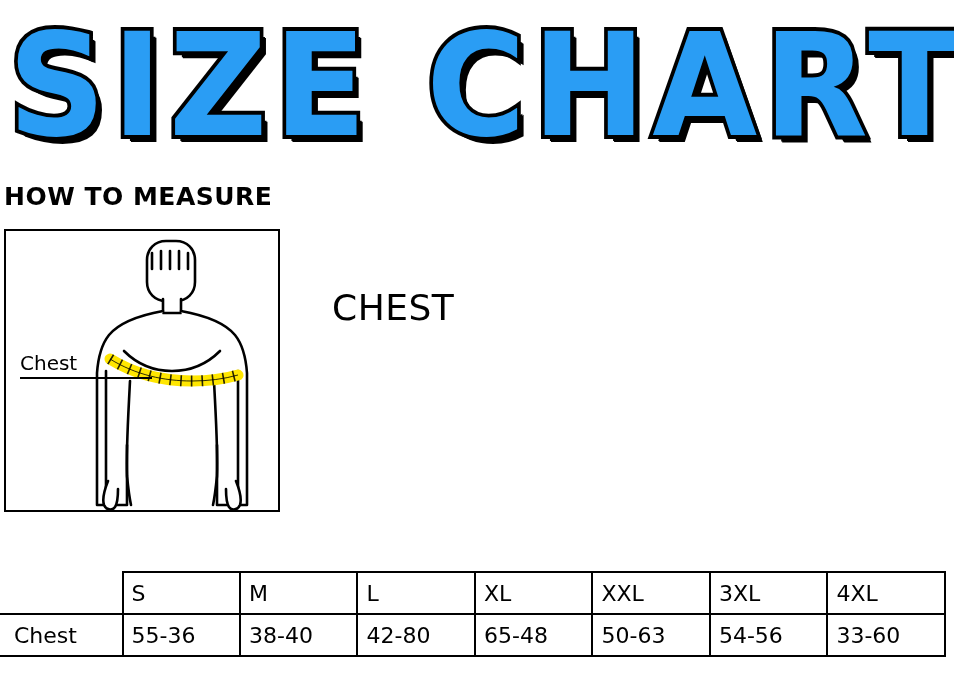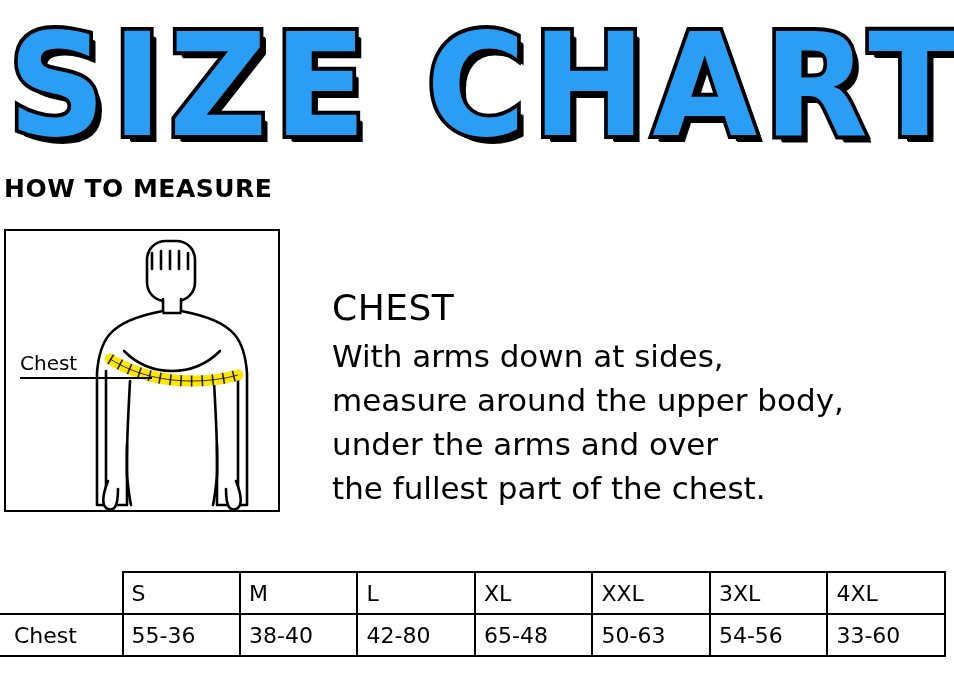--- a/index.html
+++ b/index.html
@@ -43,21 +43,21 @@
        6px 6px 0 #000;
     white-space: nowrap;
     transform: scaleX(1.06) scaleY(1.12);
     transform-origin: left top;
   }
 
   
   #howto-label {
     position: absolute;
     left: 4px;
-    top: 174px;
+    top: 182px;
     font-family: "DejaVu Sans", sans-serif;
     font-weight: bold;
     font-size: 25px;
     letter-spacing: 0.5px;
   }
 
   
   #figure-box {
     position: absolute;
     left: 4px;
@@ -192,24 +192,20 @@
       <path d="M104 128 c26 16 54 22 82 22 c16 0 32 -2 46 -6" fill="none" stroke="#000000" stroke-width="11" stroke-dasharray="1.6 9" stroke-linecap="butt" opacity="0.85"></path>
       <path d="M104 128 c26 16 54 22 82 22 c16 0 32 -2 46 -6" fill="none" stroke="#000000" stroke-width="0.9" opacity="0.9"></path>
     </g>
   </svg>
 </div>
 <div id="chest-leader"></div>
 <div id="chest-label">Chest</div>
 
 <div id="desc-block">
   <div id="desc-title">CHEST</div>
-  <div id="desc-body">With arms down at sides,
-measure around the upper body,
-under the arms and over
-the fullest part of the chest.</div>
 </div>
 
 <table id="size-table">
   <colgroup>
     <col class="c0">
     <col class="cx">
       <col class="cx">
       <col class="cx">
       <col class="cx">
       <col class="cx">

